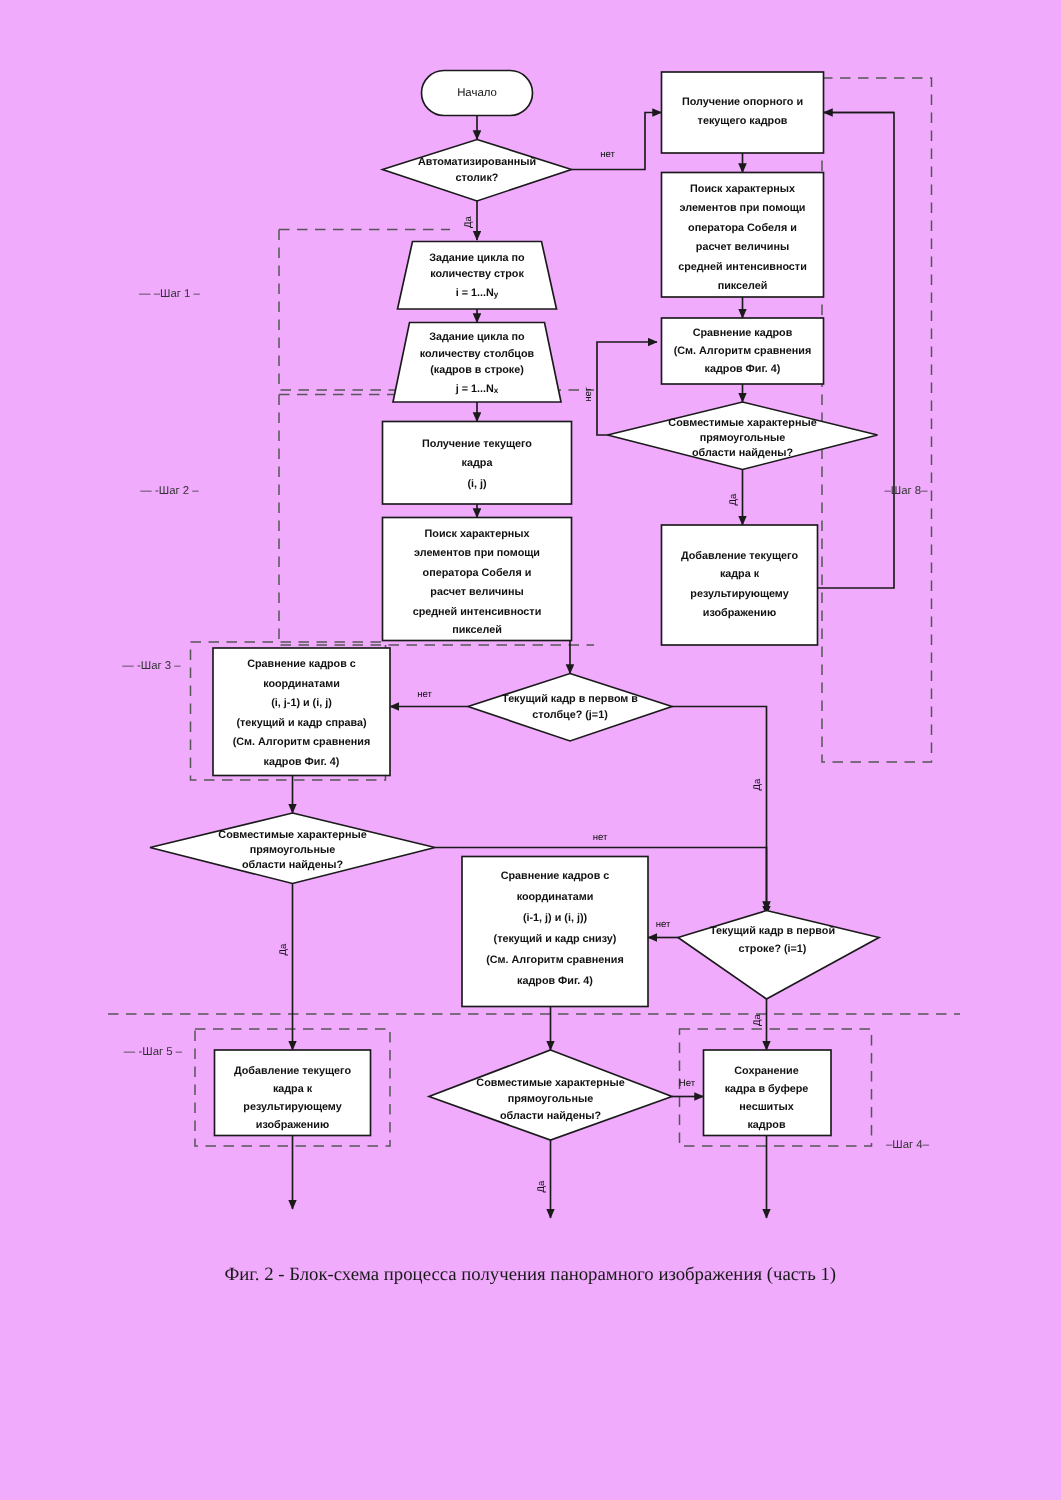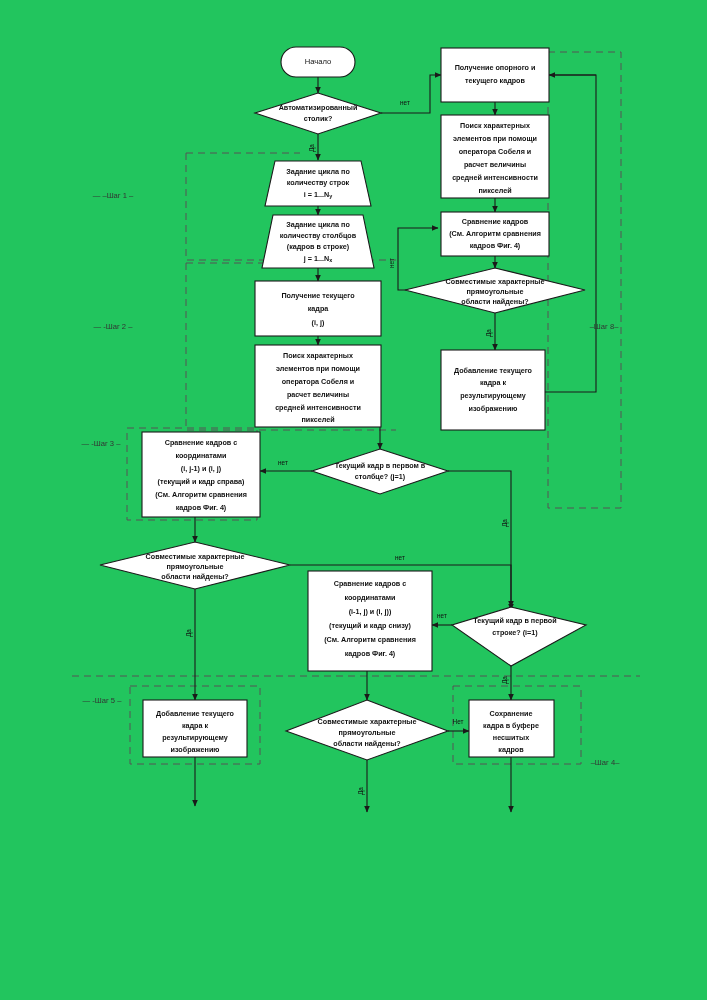--- a/index.html
+++ b/index.html
@@ -7,21 +7,21 @@
     padding: 0;
     background: #ffffff;
   }
   body {
     font-family: "Liberation Sans", sans-serif;
   }
   #page {
     position: relative;
     width: 707px;
     height: 1000px;
-    background: #22c55e;
+    background: #f0abfc;
     overflow: hidden;
   }
   #flow-svg {
     position: absolute;
     left: 0;
     top: 0;
     width: 707px;
     height: 1000px;
   }
   .node-shape {
@@ -283,14 +283,15 @@
 
     <text class="step-label" x="113" y="196">— –Шаг 1 –</text>
     <text class="step-label" x="113" y="327">— -Шаг 2 –</text>
     <text class="step-label" x="101" y="444">— -Шаг 3 –</text>
     <text class="step-label" x="604" y="327">–Шаг 8–</text>
     <text class="step-label" x="102" y="701">— -Шаг 5 –</text>
     <text class="step-label" x="605" y="763">–Шаг 4–</text>
 
   </svg>
 
+  <div class="caption">Фиг. 2 - Блок-схема процесса получения панорамного изображения (часть 1)</div>
 
 </div>
 
 </body></html>

